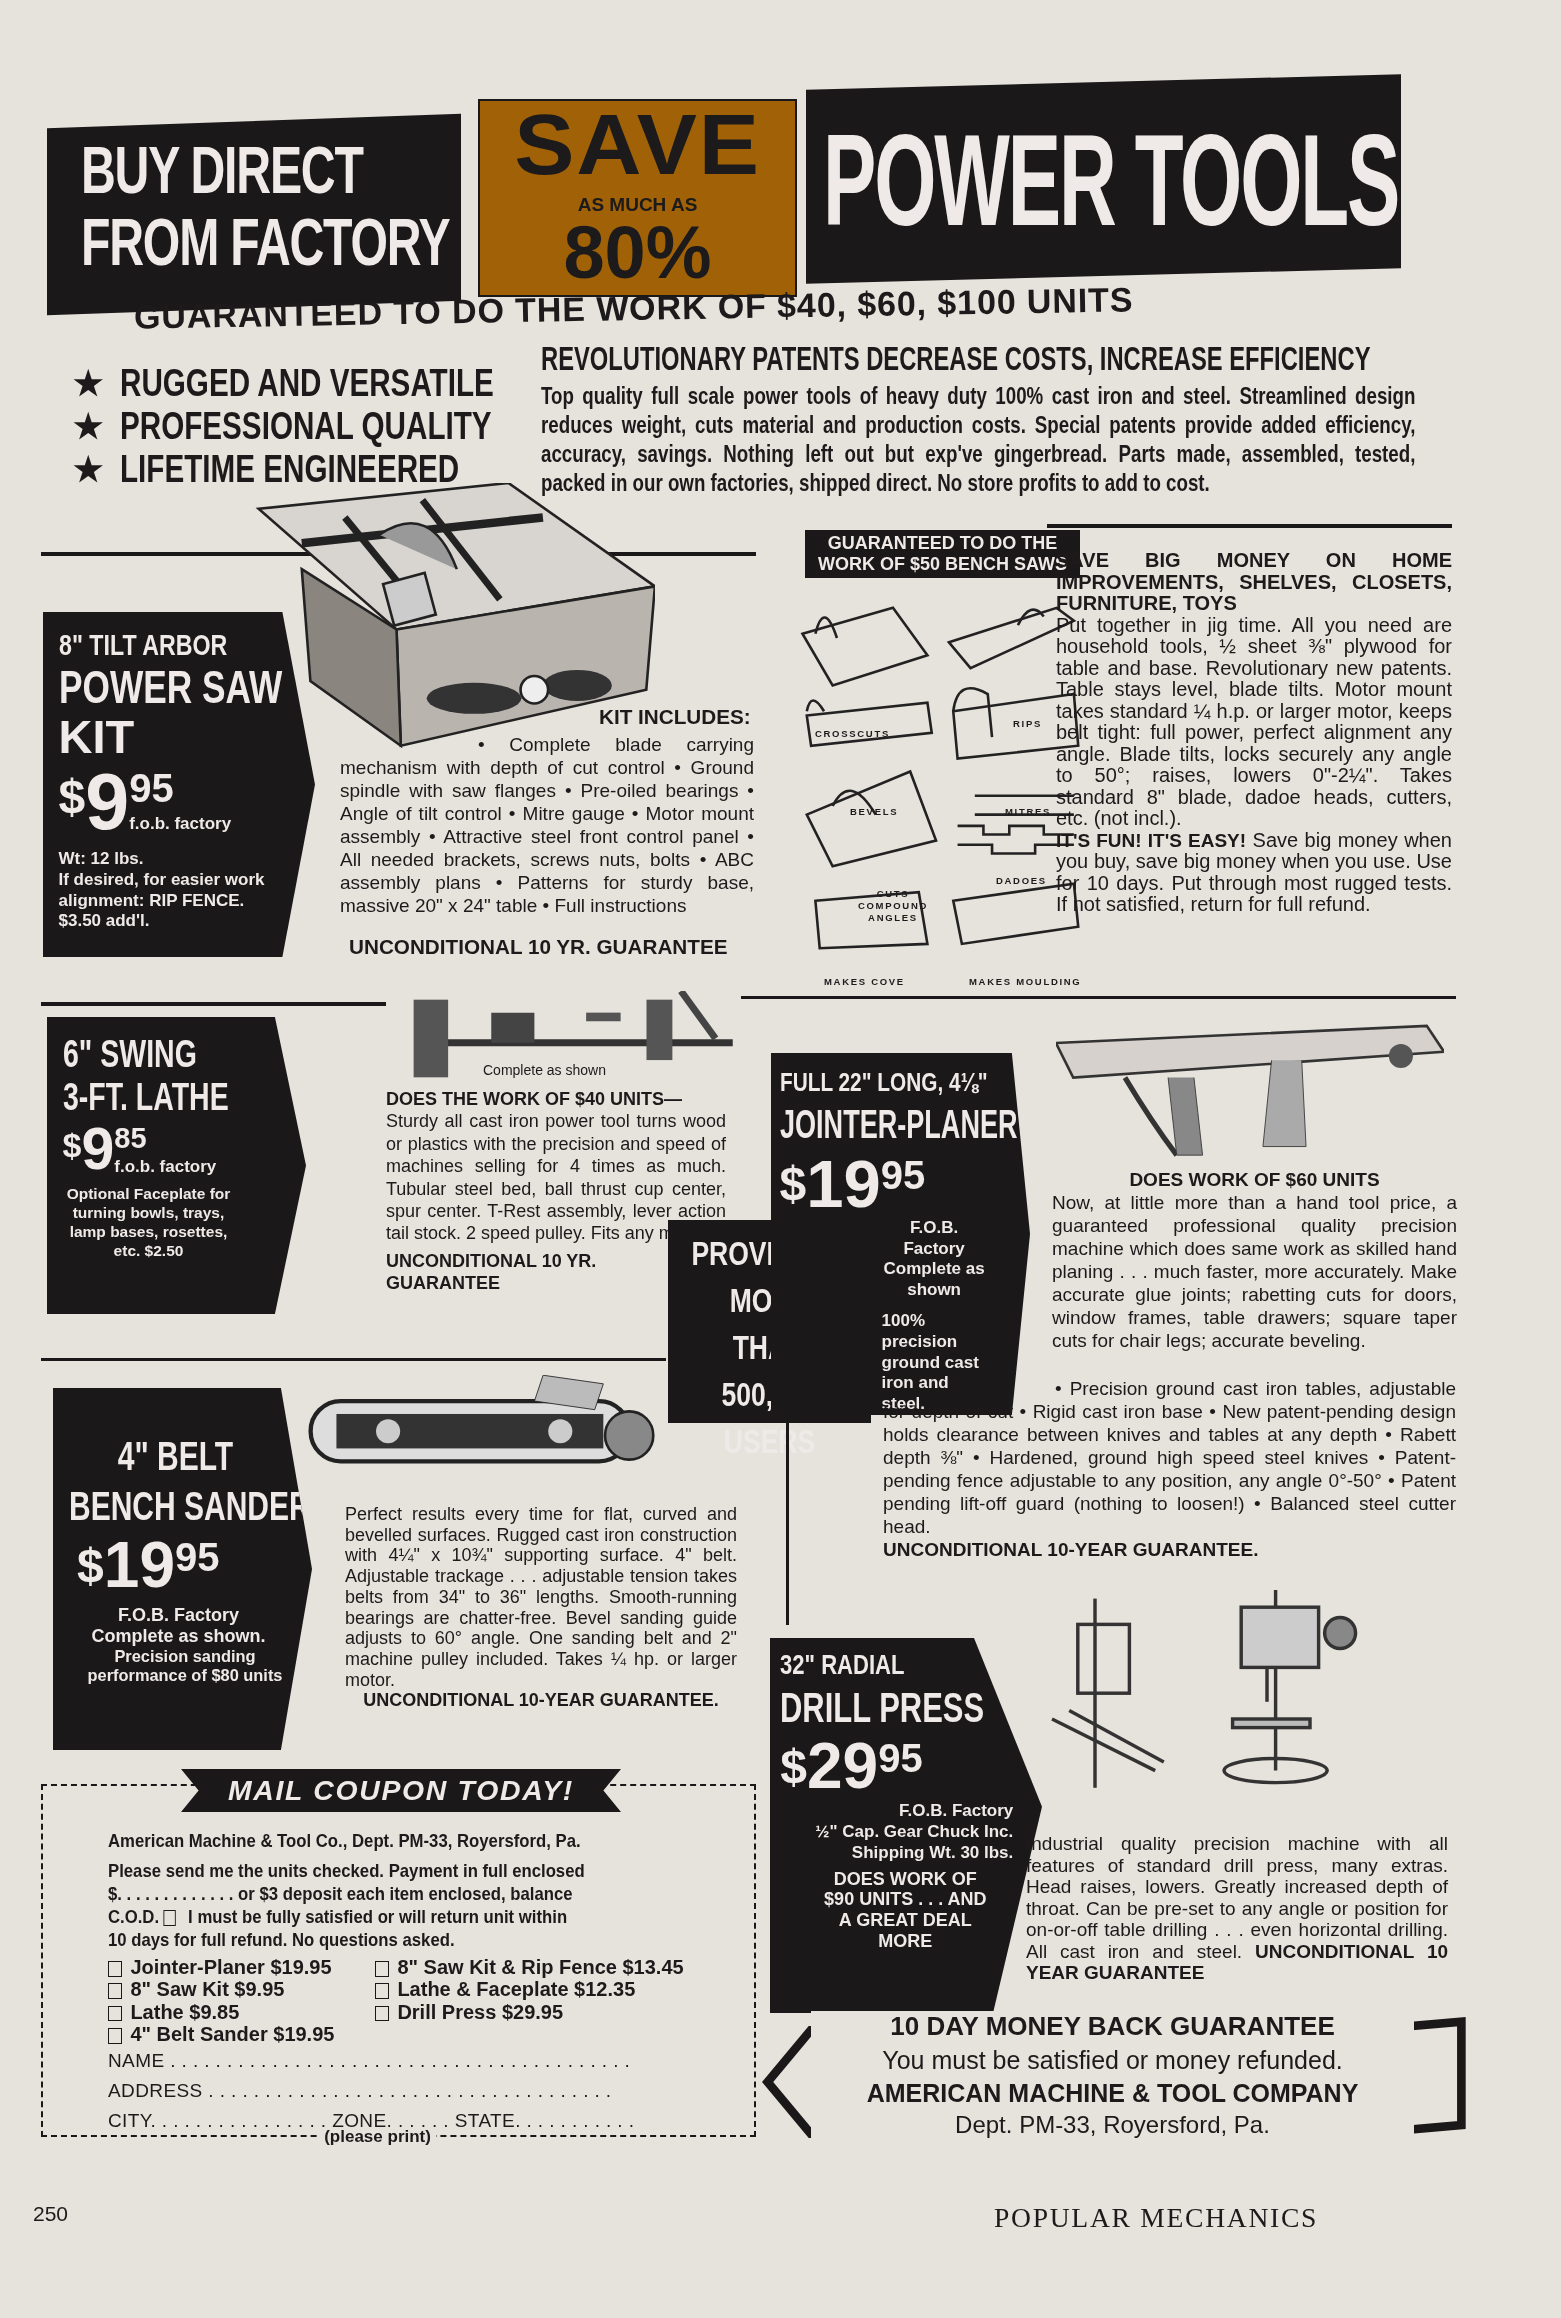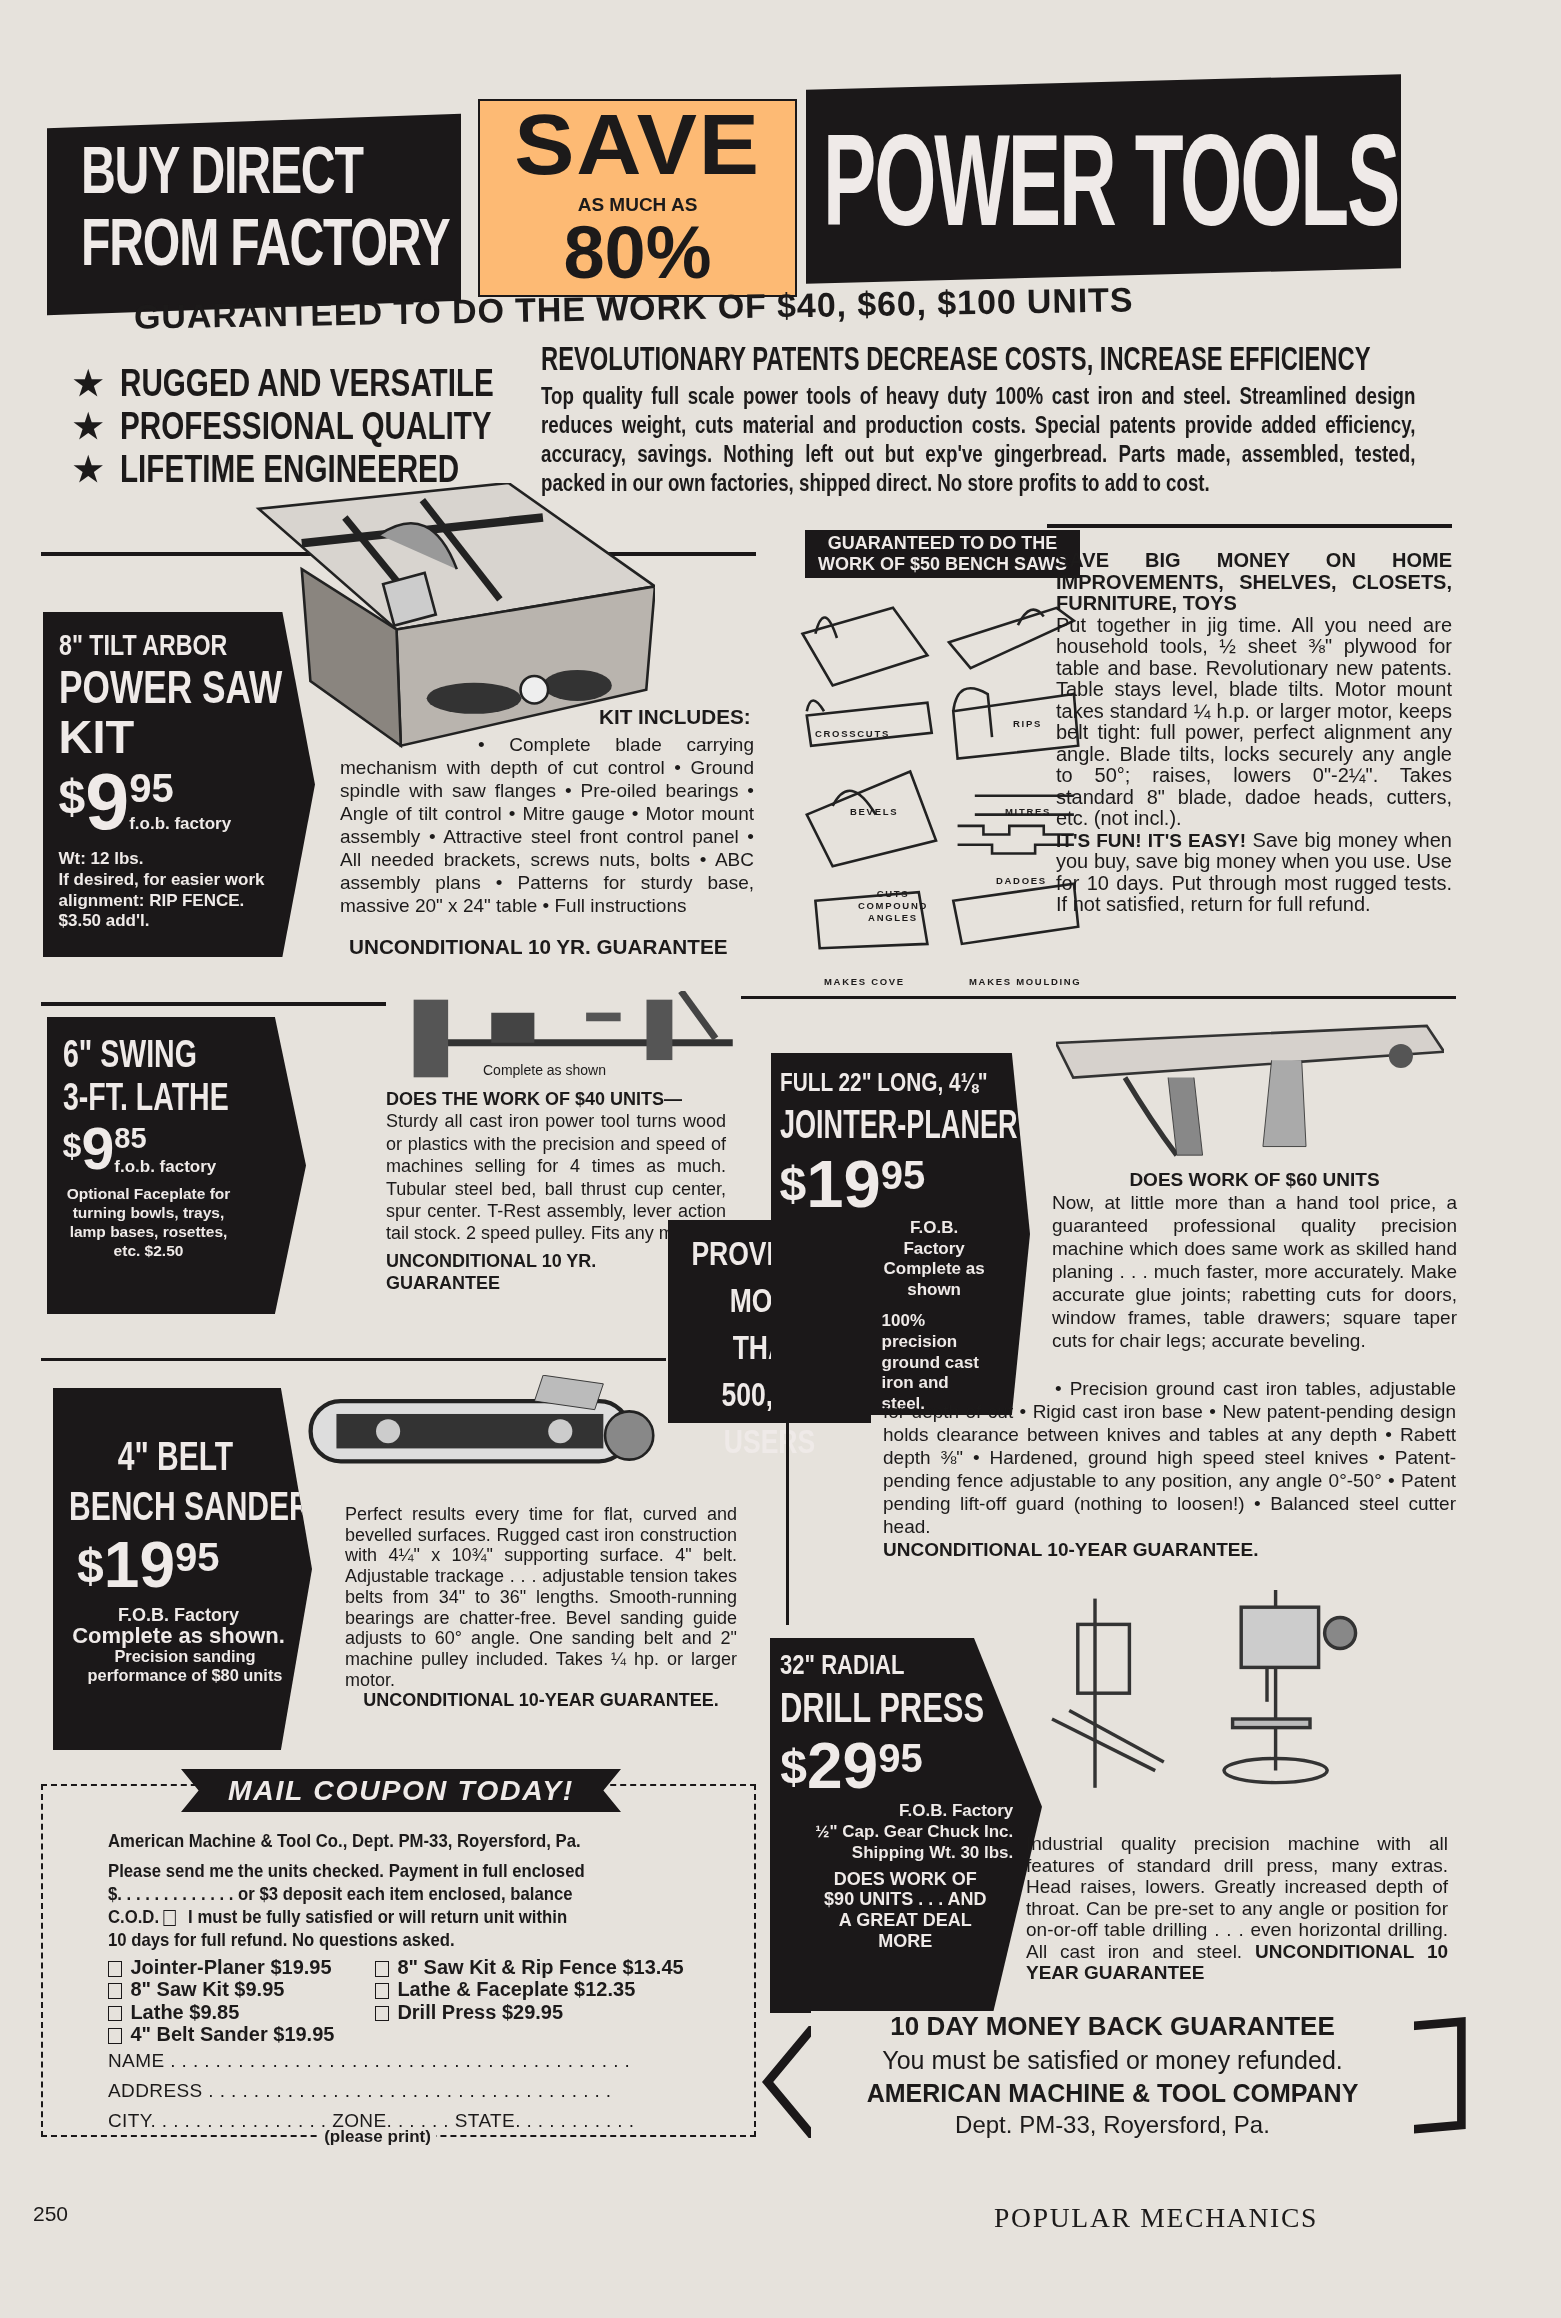--- a/index.html
+++ b/index.html
@@ -10,21 +10,21 @@
     color: #1c1a1a;
     position: relative;
   }
   .abs { position: absolute; }
 
   
   #banner { left: 47px; top: 82px; width: 1521px; height: 226px; }
   #banner .left-blk { position:absolute; left:0; top:39px; width:414px; height:187px; background:#1b1819; transform: skewY(-2deg); }
   #banner .right-blk { position:absolute; left:759px; top:0; width:595px; height:194px; background:#1b1819; transform: skewY(-1.5deg); }
   #banner .buy { position:absolute; left:34px; top:52px; color:#efeae8; font-weight:bold; font-size:67px; line-height:72px; letter-spacing:-1.7px; transform: scaleX(0.72); transform-origin:left top; white-space:nowrap; }
-  #banner .save-box { position:absolute; left:431px; top:17px; width:319px; height:198px; background:#fdba74; border:2.6px solid #1b1819; text-align:center; }
+  #banner .save-box { position:absolute; left:431px; top:17px; width:319px; height:198px; background:#a16207; border:2.6px solid #1b1819; text-align:center; }
   #banner .save-box .save { font-size:86px; font-weight:900; line-height:86px; letter-spacing:1.7px; transform: scaleX(1.05); }
   #banner .save-box .asmuch { font-size:19px; font-weight:bold; margin-top:6.9px; }
   #banner .save-box .pct { font-size:74px; font-weight:900; line-height:74px; }
   #banner .power { position:absolute; left:776px; top:34px; color:#efeae8; font-weight:bold; font-size:129px; line-height:129px; letter-spacing:-3.4px; transform: scaleX(0.62); transform-origin:left top; white-space:nowrap; }
 
   #guaranteed-head { left:134px; top:289px; font-size:34px; font-weight:bold; white-space:nowrap; letter-spacing:0.9px; transform: rotate(-1deg); }
 
   
   #bullets { left:73px; top:362px; }
   #bullets .b { display:flex; align-items:center; font-size:38px; font-weight:bold; line-height:43px; white-space:nowrap; }
@@ -291,21 +291,21 @@
 
 <div class="label" style="left:53px;top:1388px;width:259px;height:362px;padding-top:43px;">
   <div class="big-title" style="font-size:40px;text-align:center;width:284px;">4" BELT</div>
   <div class="big-title" style="font-size:40px;">BENCH SANDER</div>
   <div class="price" style="margin-left:8.6px">
     <span class="d">$</span>
     <span class="w" style="font-size:64px;line-height:69px">19</span>
     <span class="c">95</span>
   </div>
   <div class="note" style="text-align:center;width:220px;margin-top:5.2px;font-size:18px">F.O.B. Factory</div>
-  <div class="note" style="text-align:center;width:220px;font-size:22px">Complete as shown.</div>
+  <div class="note" style="text-align:center;width:220px;font-size:18px">Complete as shown.</div>
   <div class="note" style="text-align:center;width:233px;font-size:16.4px;line-height:19px">Precision sanding performance of $80 units</div>
 </div>
 
 <div class="body-txt" style="left:345px;top:1504px;width:392px;font-size:18px;line-height:20.7px;">
   <div>Perfect results every time for flat, curved and bevelled surfaces. Rugged cast iron construction with 4¼" x 10¾" supporting surface. 4" belt. Adjustable trackage . . . adjustable tension takes belts from 34" to 36" lengths. Smooth-running bearings are chatter-free. Bevel sanding guide adjusts to 60° angle. One sanding belt and 2" machine pulley included. Takes ¼ hp. or larger motor.</div>
   <div class="caps" style="font-size:18px;text-align:center">UNCONDITIONAL 10-YEAR GUARANTEE.</div>
 </div>
 
 <div class="label" style="left:770px;top:1638px;width:272px;height:375px;clip-path:polygon(0 0,75% 0,100% 45%,82% 100%,0 100%);padding:10.3px 10.3px;">
   <div class="small-title" style="font-size:27.6px">32" RADIAL</div>

